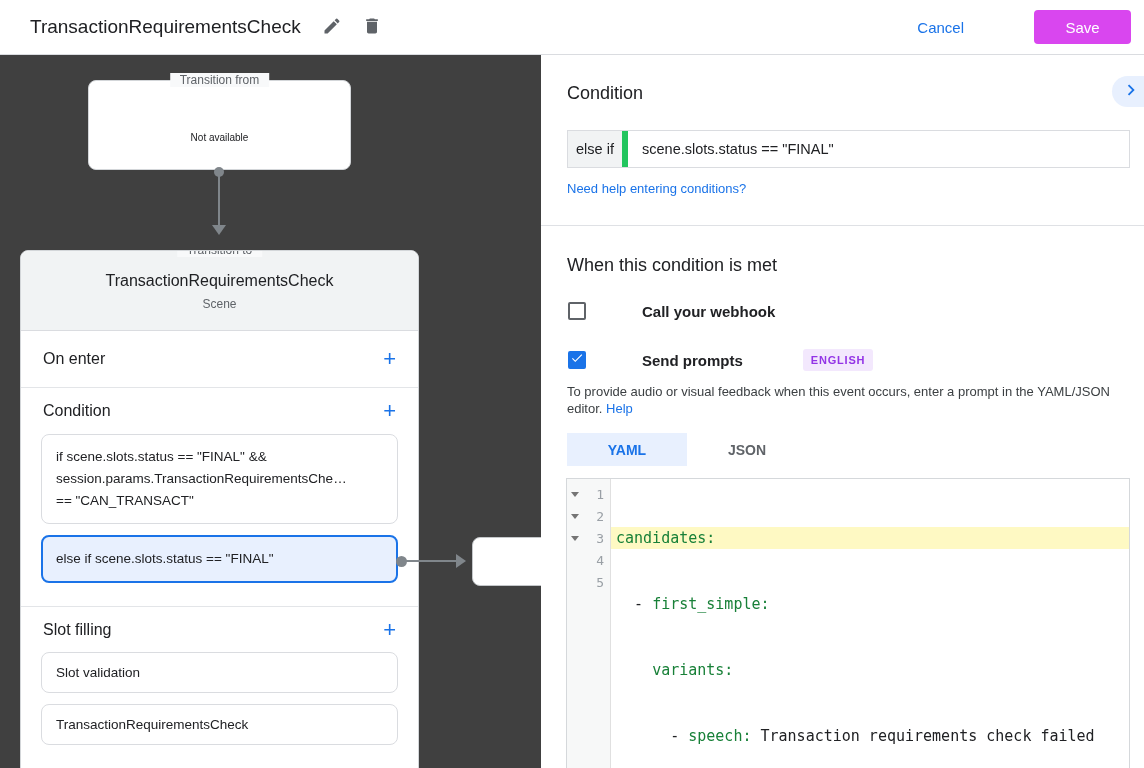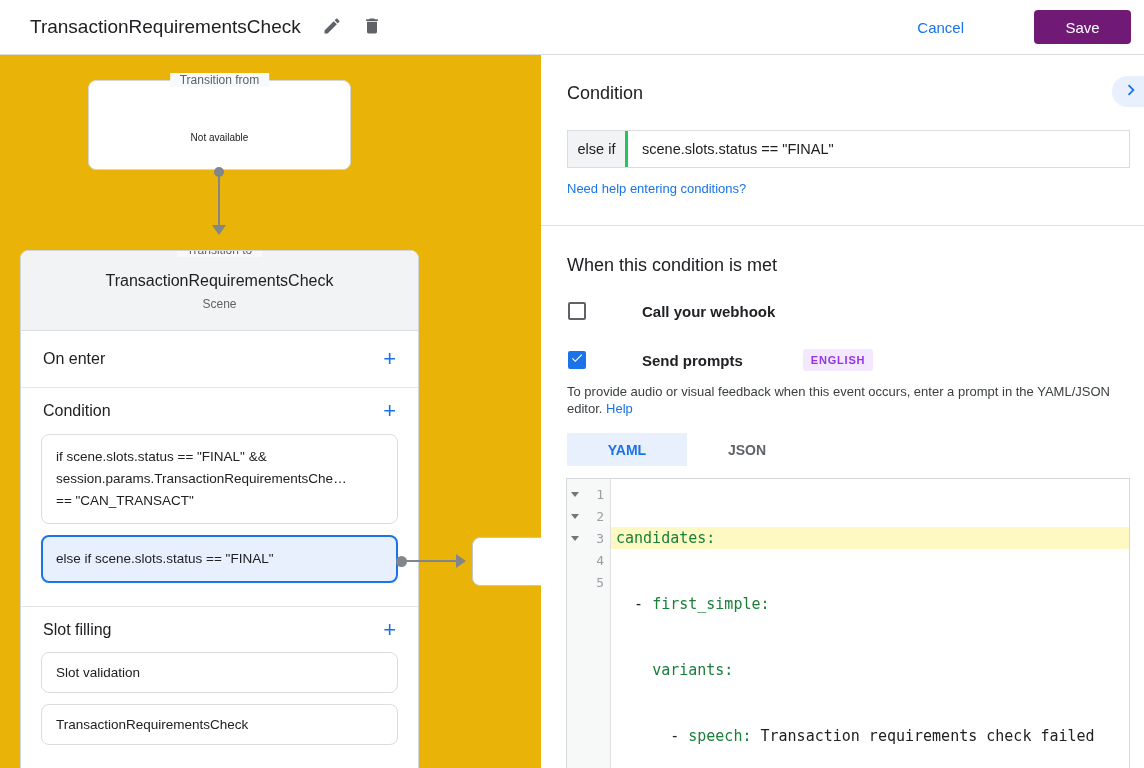--- a/index.html
+++ b/index.html
@@ -9,25 +9,25 @@
   
   .topbar { position:absolute; left:0; top:0; width:1144px; height:55px; background:#fff;
     border-bottom:1px solid #dadce0; display:flex; align-items:center; z-index:30; }
   .topbar-title { margin-left:30px; font-size:19px; color:#202124; }
   .icon-btn { border:none; background:transparent; width:34px; height:34px; margin-left:6px;
     display:flex; align-items:center; justify-content:center; cursor:pointer; color:#5f6368; }
   .icon-btn:first-of-type { margin-left:14px; }
   .topbar-actions { margin-left:auto; display:flex; align-items:center; margin-right:13px;gap:36px; }
   .cancel-btn { border:none; background:transparent; color:#1a73e8; font-size:15px; font-weight:500;
     margin-right:34px; cursor:pointer; font-family:inherit; }
-  .save-btn { border:none; background:#701a75; color:#fff; font-size:15px; font-weight:500;
+  .save-btn { border:none; background:#d946ef; color:#fff; font-size:15px; font-weight:500;
     width:97px; height:34px; border-radius:4px; cursor:pointer; font-family:inherit; }
 
   
-  .canvas { position:absolute; left:0; top:55px; width:541px; height:713px; background:#eab308; overflow:hidden; }
+  .canvas { position:absolute; left:0; top:55px; width:541px; height:713px; background:#404040; overflow:hidden; }
 
   .legend-box { position:absolute; background:#fff; border:1px solid #d3d6d9; border-radius:8px; }
   .legend { position:absolute; top:-8px; left:50%; transform:translateX(-50%); background:#f8f9fa;
     padding:0 10px; font-size:12px; color:#5f6368; white-space:nowrap; }
 
   .from-box { left:88px; top:25px; width:263px; height:90px; display:flex; align-items:center; justify-content:center; }
   .from-box .content { font-size:10px; color:#202124;margin-top:24px; }
 
   .v-arrow-line { position:absolute; left:218px; top:117px; width:2px; height:55px; background:#80868b; }
   .v-arrow-dot { position:absolute; left:214px; top:112px; width:10px; height:10px; border-radius:50%; background:#80868b; }
@@ -68,21 +68,21 @@
   
   .inspector { position:absolute; left:541px; top:55px; width:603px; height:713px; background:#fff; z-index:10; }
 
   .insp-h2 { font-size:18px; font-weight:400; color:#202124; }
   .insp-title { margin:28px 0 0 26px; }
 
   .collapse-pill { position:absolute; top:21px; right:-16px; width:48px; height:31px; border-radius:16px;
     background:#e8f0fe; border:none; cursor:pointer; display:flex; align-items:center; padding-left:8px; color:#1a73e8; }
 
   .cond-row { display:flex; margin:26px 14px 0 26px; height:38px; border:1px solid #dadce0; background:#fff; }
-  .cond-prefix { width:60px; background:#f1f3f4; border-right:3px solid #22c55e; display:flex;
+  .cond-prefix { width:60px; background:#f1f3f4; border-right:6px solid #22c55e; display:flex;
     align-items:center; justify-content:center; font-size:14.5px; color:#202124; }
   .cond-input { flex:1; border:none; outline:none; padding:0 14px; font-size:14.5px; color:#202124;
     font-family:inherit; background:#fff; }
 
   .help-link { display:inline-block; margin:13px 0 0 26px; font-size:13px; color:#1a73e8; text-decoration:none; cursor:pointer; }
 
   .divider { margin-top:28px; border-bottom:1px solid #dfe1e5; }
 
   .when-title { margin:29px 0 0 26px; }
 

